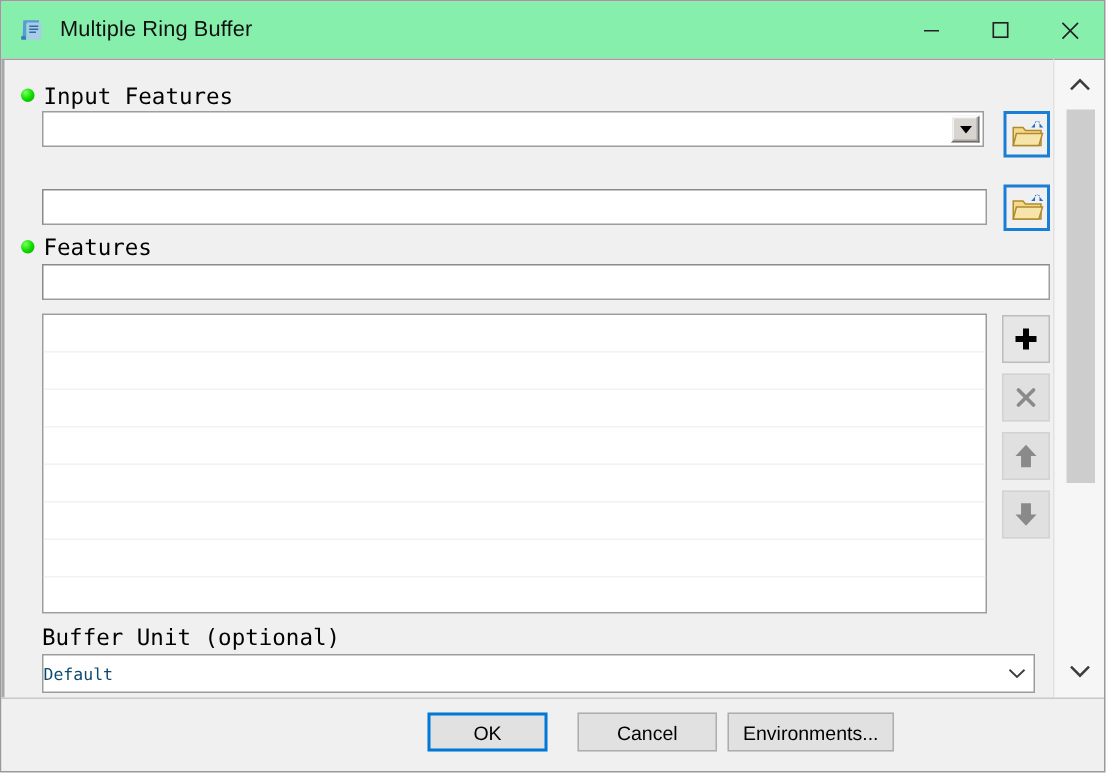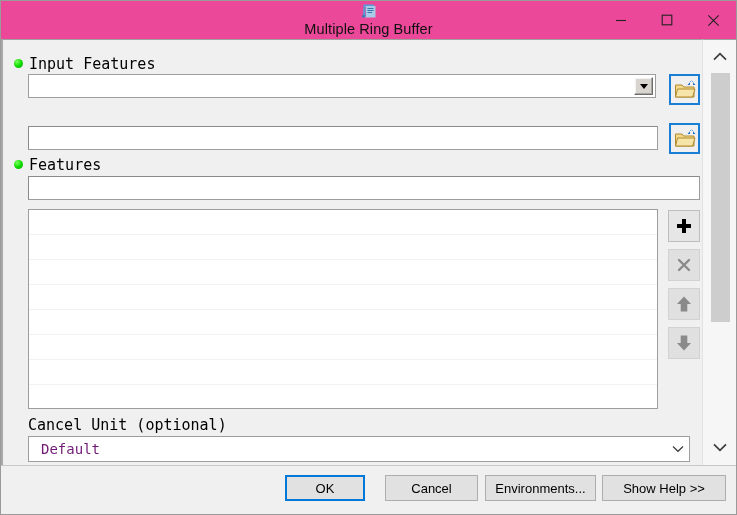--- a/index.html
+++ b/index.html
@@ -25,25 +25,24 @@
     border: 1px solid #9a9a9a;
     box-sizing: border-box;
     display: flex;
     flex-direction: column;
   }
 
   
   .titlebar {
     height: 38px;
     min-height: 38px;
-    background: #ec4899;
+    background: #86efac;
     display: flex;
     align-items: center;
     position: relative;
-    flex-direction: column;
   }
   .title-icon {
     width: 20px;
     height: 20px;
     margin-left: 10px;
     margin-right: 9px;
     flex: 0 0 auto;
   }
   .title-text {
     font-size: 14.5px;
@@ -244,23 +243,23 @@
     position: absolute;
     background: #ffffff;
     border: 1px solid #9d9d9d;
     box-sizing: border-box;
     display: flex;
     align-items: center;
   }
   .cf-text {
     flex: 1;
     font-family: "DejaVu Sans Mono", "Liberation Mono", monospace;
-    font-size: 14px;
-    color: #701a75;
-    padding-left: 12px;
+    font-size: 11px;
+    color: #0c4a6e;
+    padding-left: 0;
     white-space: nowrap;
   }
   .cf-arrow {
     width: 22px;
     display: flex;
     align-items: center;
     justify-content: center;
   }
 
   
@@ -403,21 +402,21 @@
           </button>
           <button class="tool-btn" style="top:183px;">
             <svg width="16" height="18" viewBox="0 0 16 18">
               <path d="M8 16.5 L1 9 H4.7 V1.5 H11.3 V9 H15 Z" fill="#8a8a8a"></path>
             </svg>
           </button>
         </div>
 
         <div class="row" style="position:relative;height:0;">
           <div class="field-label" style="position:absolute;left:25px;top:272px;">
-            <span class="label-text">Cancel Unit (optional)</span>
+            <span class="label-text">Buffer Unit (optional)</span>
           </div>
 
           <div class="combo-flat" style="left:25px;top:292px;width:662px;height:26px;">
             <span class="cf-text">Default</span>
             <span class="cf-arrow">
               <svg width="12" height="8" viewBox="0 0 12 8">
                   <path d="M1 1.5 L6 6.3 L11 1.5" stroke="#3c3c3c" stroke-width="1.2" fill="none"></path>
                 </svg>
             </span>
           </div>
@@ -439,16 +438,15 @@
           </svg>
       </div>
     </div>
 
   </div>
 
   <div class="footer">
     <button class="btn default" style="left:284px;width:80px;">OK</button>
     <button class="btn" style="left:384px;width:93px;">Cancel</button>
     <button class="btn" style="left:484px;width:111px;">Environments...</button>
-    <button class="btn" style="left:601px;width:124px;">Show Help &gt;&gt;</button>
   </div>
 
 </div>
 
 </body></html>

